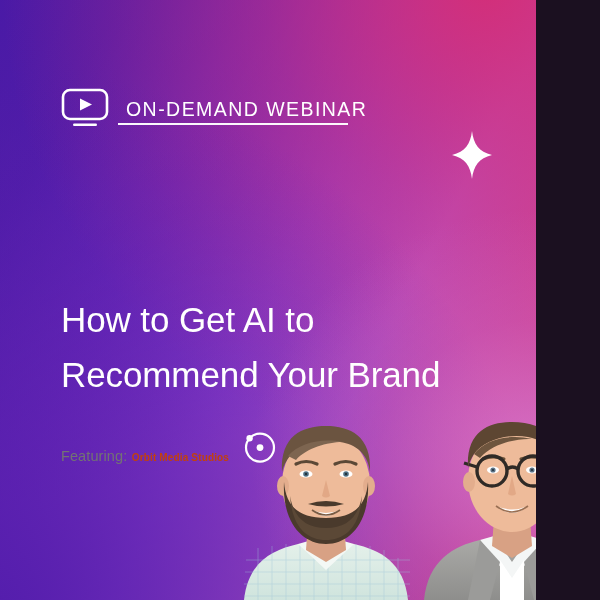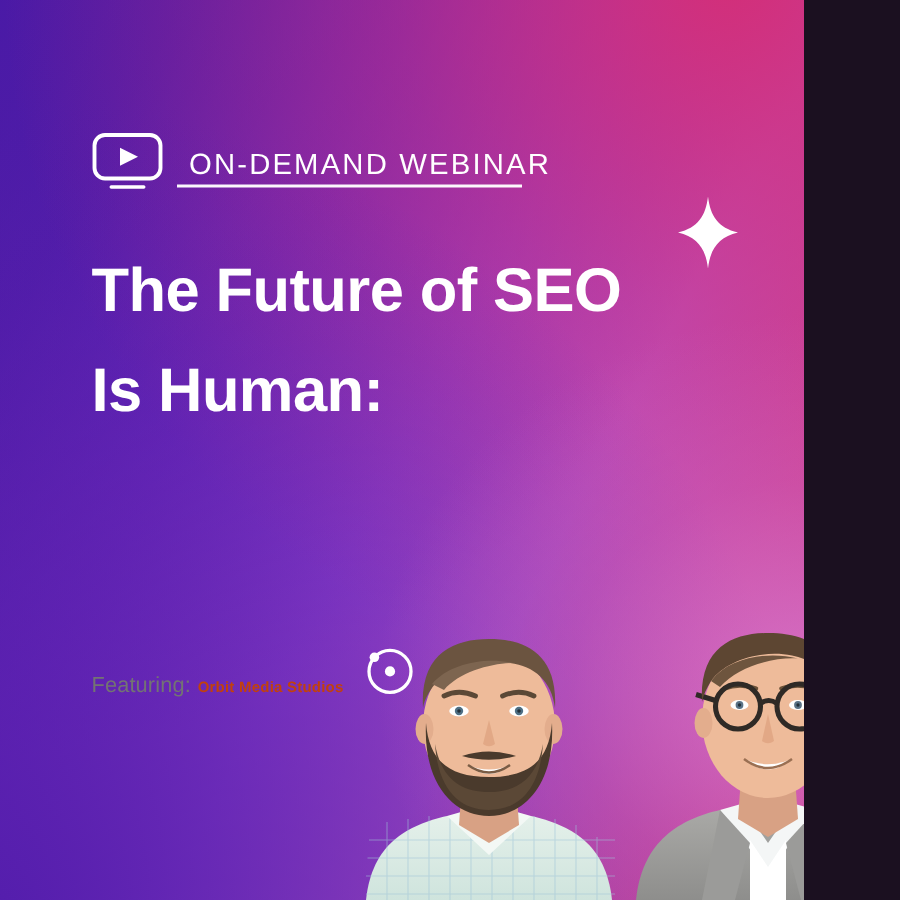--- a/index.html
+++ b/index.html
@@ -177,25 +177,25 @@
     <span class="eyebrow-label">ON-DEMAND WEBINAR</span>
   </div>
   <div class="eyebrow-rule"></div>
 
   <span class="sparkle">
     <svg width="40" height="48" viewBox="0 0 40 48" aria-hidden="true">
       <path d="M20 0 C21.6 13.2 26.8 20.8 40 24 C26.8 27.2 21.6 34.8 20 48 C18.4 34.8 13.2 27.2 0 24 C13.2 20.8 18.4 13.2 20 0 Z" fill="#ffffff"></path>
     </svg>
   </span>
 
-  <div class="headline">
-    <div class="headline-line">The Future of SEO</div>
-    <div class="headline-line">Is Human:</div>
+
+  <div class="subhead">
+    <div class="subhead-line">How to Get AI to</div>
+    <div class="subhead-line">Recommend Your Brand</div>
   </div>
-
 
   <div class="featuring">
     <span class="featuring-text">
       <span class="featuring-kicker">Featuring:</span>
       <span class="featuring-brand">Orbit Media Studios</span>
     </span>
     <span class="orbit-logo">
       <svg width="34" height="34" viewBox="0 0 34 34" aria-hidden="true">
         <circle cx="17" cy="17.6" r="14" fill="none" stroke="#ffffff" stroke-width="2.2"></circle>
         <circle cx="17" cy="17.6" r="3.4" fill="#ffffff"></circle>

